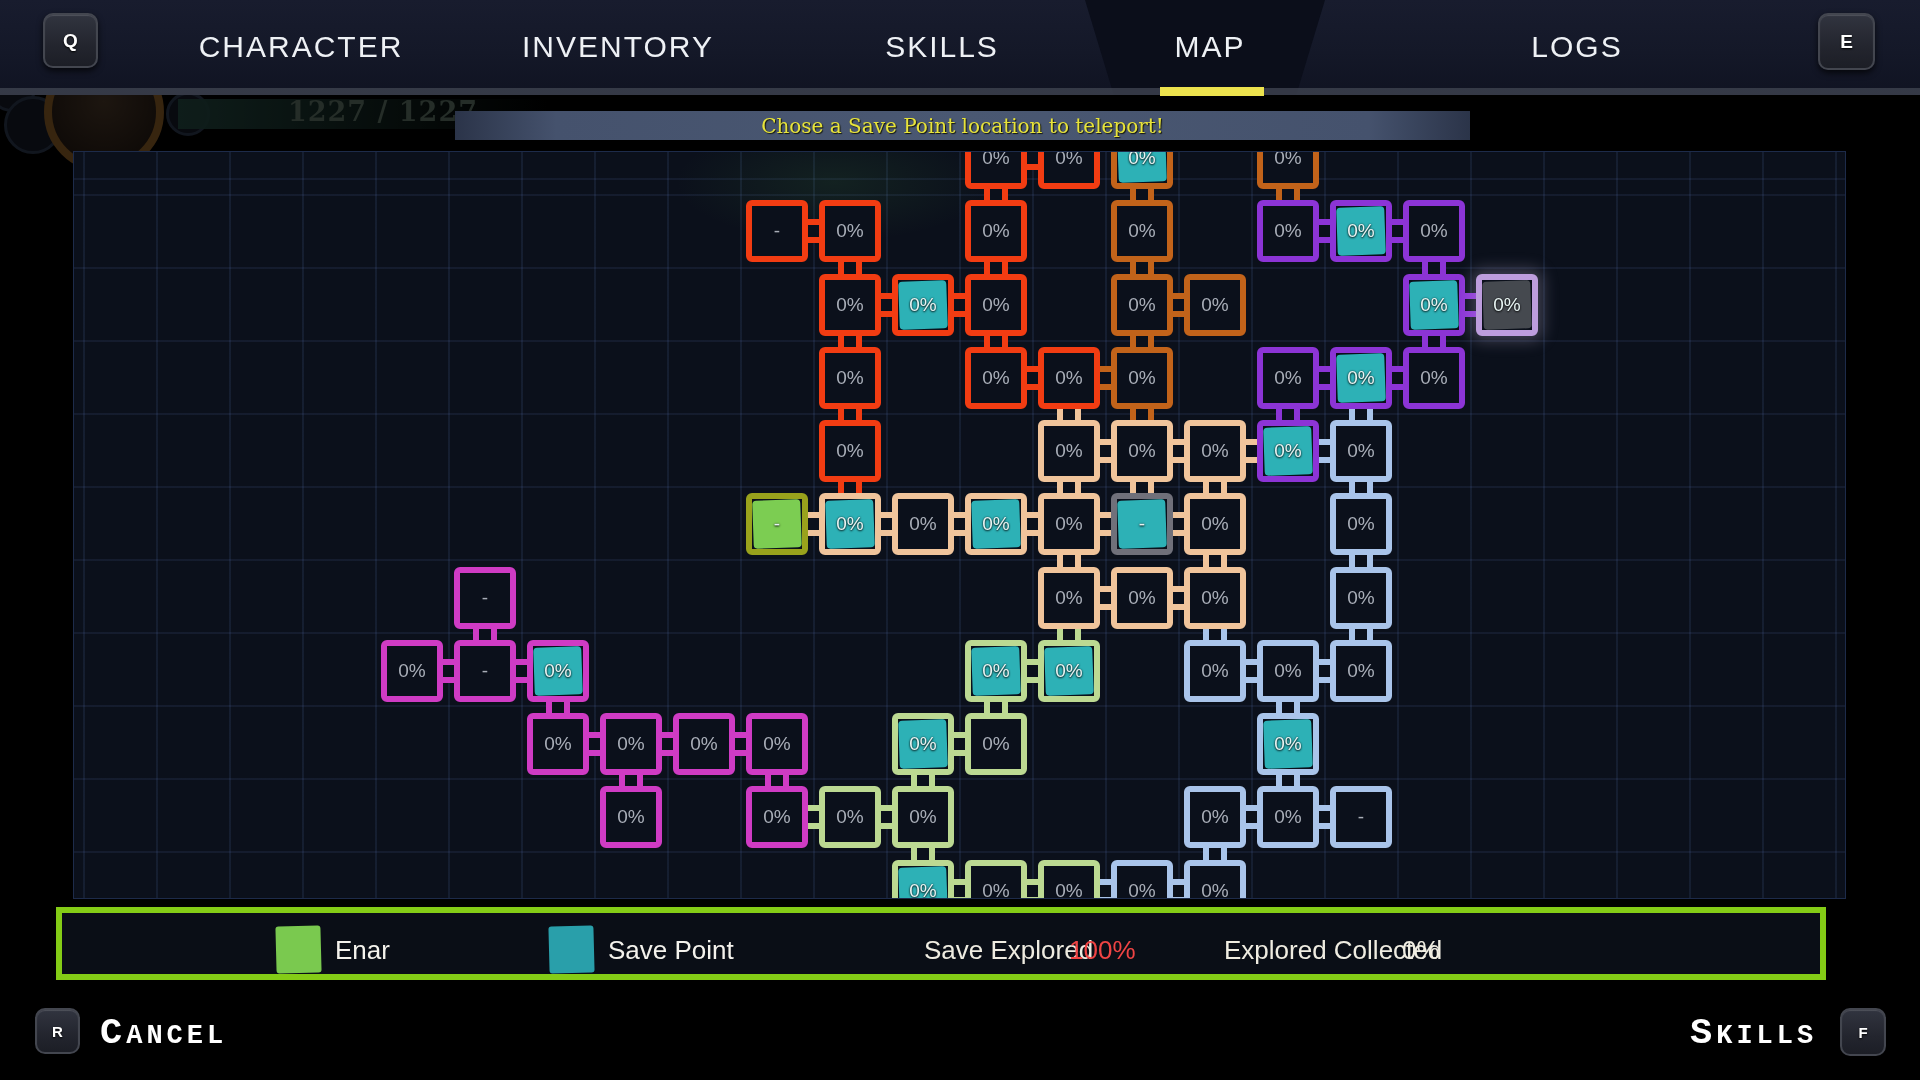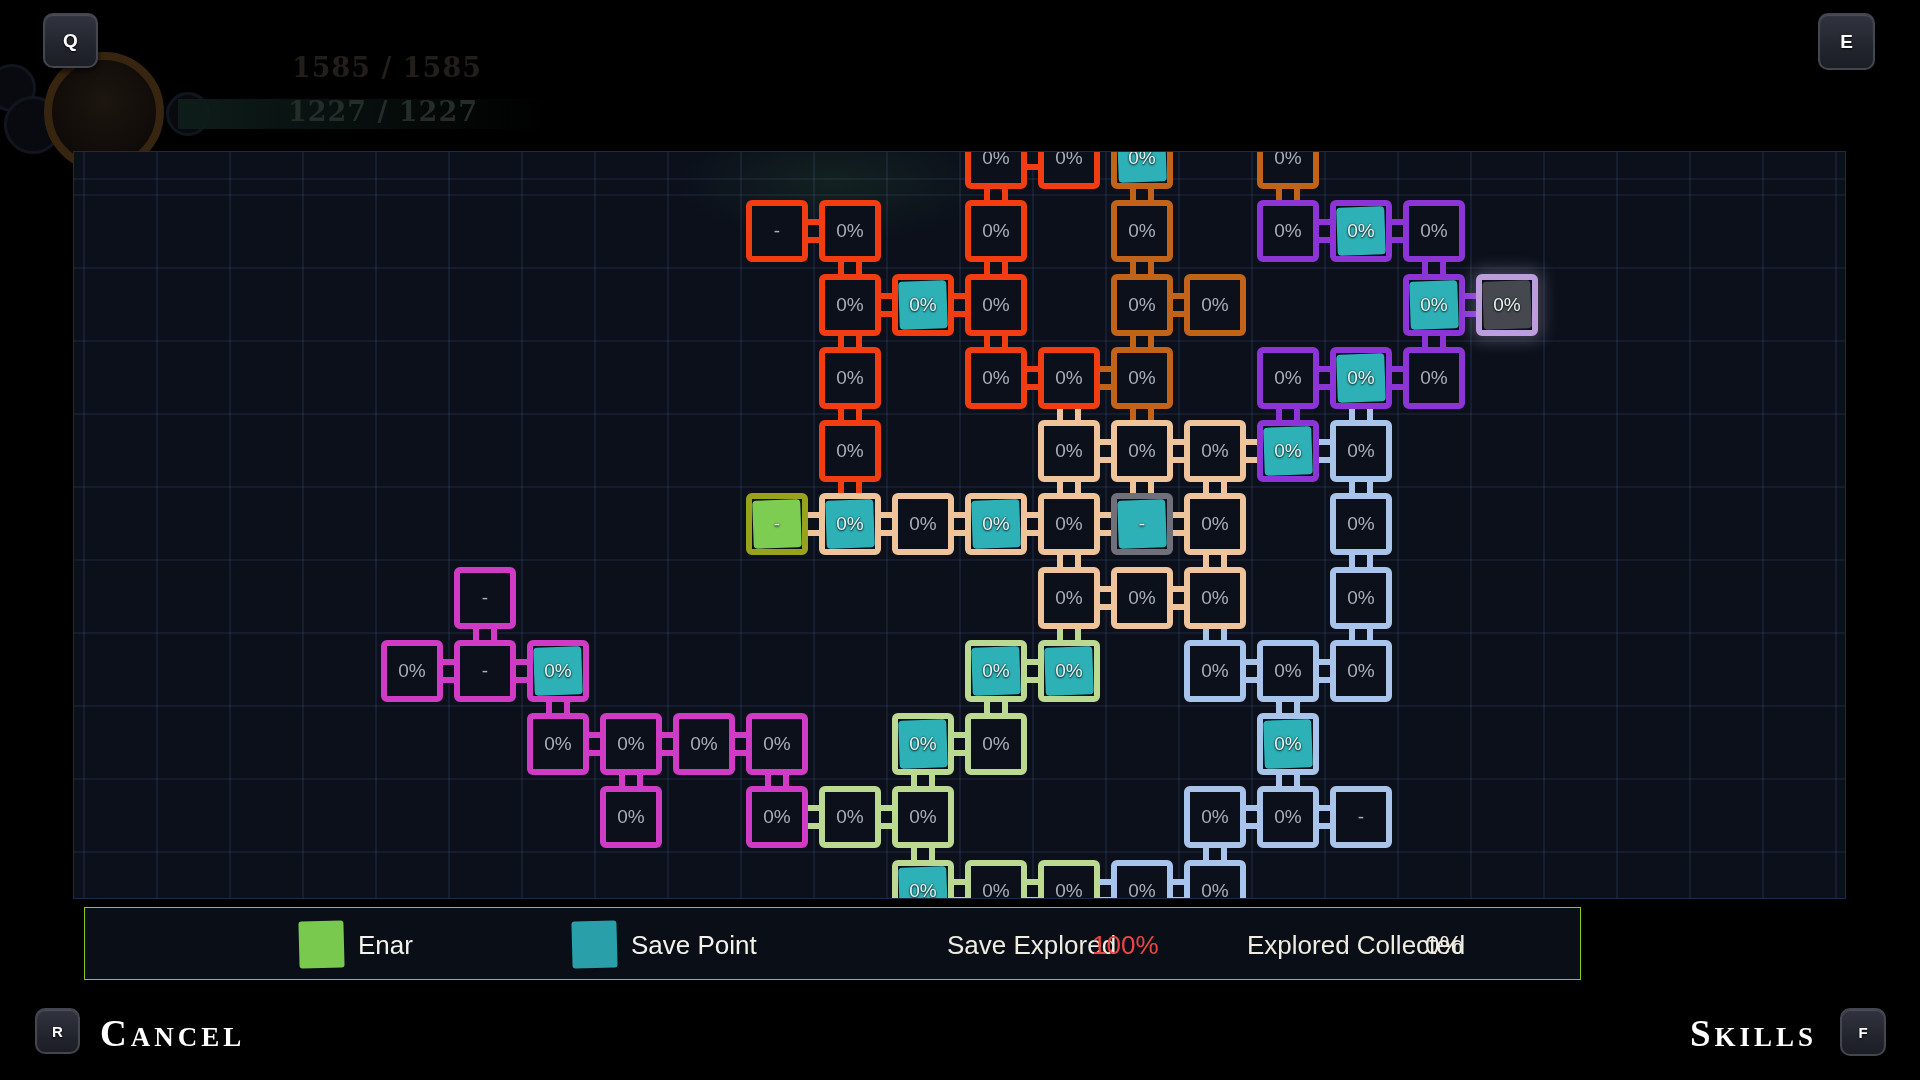--- a/index.html
+++ b/index.html
@@ -57,58 +57,73 @@
   .room .fill { position:absolute; left:1px; top:1px; right:1px; bottom:1px; border-radius:4px; transform:rotate(-2deg); }
   .room .rlabel { position:absolute; left:-6px; top:-6px; width:62px; height:62px; display:flex; align-items:center;
     justify-content:center; font-size:19px; color:#a9aeb8; z-index:2; }
   .room.filled .rlabel { color:#e8f5f4; text-shadow:0 1px 2px rgba(0,0,0,.85), 0 0 2px rgba(0,0,0,.6); }
   .room.selected { box-shadow:0 0 16px 5px rgba(205,195,225,.28); }
   .corridor { position:absolute; background:#0b101b; z-index:1; }
   .corridor.h { border-top-width:6px; border-top-style:solid; border-bottom-width:6px; border-bottom-style:solid; }
   .corridor.v { border-left-width:6px; border-left-style:solid; border-right-width:6px; border-right-style:solid; }
 
   
-  #legend-panel { position:absolute; left:84px; top:907px; width:1497px; height:73px; background:#0a0e16;
-    border:1px solid #84cc16; z-index:3; }
+  #legend-panel { position:absolute; left:56px; top:907px; width:1770px; height:73px; background:#0a0e16;
+    border:6px solid #84cc16; z-index:3; }
   .legend-swatch { position:absolute; top:13px; width:45px; height:47px; border-radius:3px; transform:rotate(-1.5deg); }
   #legend-enar-swatch { left:214px; background:#7ac94f; }
   #legend-save-swatch { left:487px; background:#299faa; }
   .legend-text { position:absolute; top:22px; color:#f4f2ec; font-size:26px; }
   #legend-enar-label { left:273px; }
   #legend-save-label { left:546px; }
   #legend-we-label { left:862px; color:#efece1; }
   #legend-we-value { left:1007px; color:#ef4444; }
   #legend-tc-label { left:1162px; color:#efece1; }
   #legend-tc-value { left:1340px; color:#efece1; }
 
   
-  .footer-action { position:absolute; top:1012px; color:#fff; font-family:Liberation Serif, serif; font-weight:bold;
+  .footer-action { position:absolute; top:1012px; color:#fff; font-family:Liberation Mono, monospace; font-weight:bold;
     font-size:27px; letter-spacing:4px; text-shadow:1px 2px 2px #000; cursor:pointer; z-index:5; }
   .footer-action::first-letter { font-size:37px; }
   #cancel-action { left:100px; }
   #submit-action { left:1690px; }
 </style>
 </head>
 <body>
 
 <div id="stage">
 
   <div id="ghost-hud">
     <div class="ghost-circle" style="left:-12px; top:64px; width:48px; height:48px;"></div>
     <div class="ghost-circle" style="left:4px; top:96px; width:58px; height:58px;"></div>
     <div id="ghost-portrait"></div>
     <div class="ghost-circle" style="left:166px; top:92px; width:44px; height:44px;"></div>
     <div id="ghost-hp-text">1585 / 1585</div>
     <div id="ghost-mp-bar"></div>
     <div id="ghost-mp-text">1227 / 1227</div>
   </div>
 
+  <div id="navbar">
+    <div id="active-tab-shape"></div>
+    <div id="nav-band"></div>
+    <div id="active-tab-underline"></div>
+    <div id="nav-tabs">
+        <div class="nav-tab" style="left: 301px;">CHARACTER</div>
+        <div class="nav-tab" style="left: 618px;">INVENTORY</div>
+        <div class="nav-tab" style="left: 942px;">SKILLS</div>
+        <div class="nav-tab" style="left: 1210px;">MAP</div>
+        <div class="nav-tab" style="left: 1577px;">LOGS</div>
+      </div>
+  </div>
   <div class="keycap" id="key-q">Q</div>
   <div class="keycap" id="key-e">E</div>
 
+  <div id="message-bar">
+    <span id="message-text">Chose a Save Point location to teleport!</span>
+  </div>
 
   <div id="map-panel">
     <div id="map-grid-lines"></div>
     <div id="map-glow"></div>
     <div id="map-rooms">
         <div class="corridor h" style="border-color: rgb(242, 60, 18); left: 947px; top: -6px; width: 23px; height: 24px;"></div>
         <div class="corridor v" style="border-color: rgb(242, 60, 18); left: 910px; top: 31px; width: 24px; height: 23px;"></div>
         <div class="corridor v" style="border-color: rgb(194, 99, 26); left: 1056px; top: 31px; width: 24px; height: 23px;"></div>
         <div class="corridor v" style="border-color: rgb(194, 99, 26); left: 1202px; top: 31px; width: 24px; height: 23px;"></div>
         <div class="corridor h" style="border-color: rgb(242, 60, 18); left: 728px; top: 67.25px; width: 23px; height: 24px;"></div>

